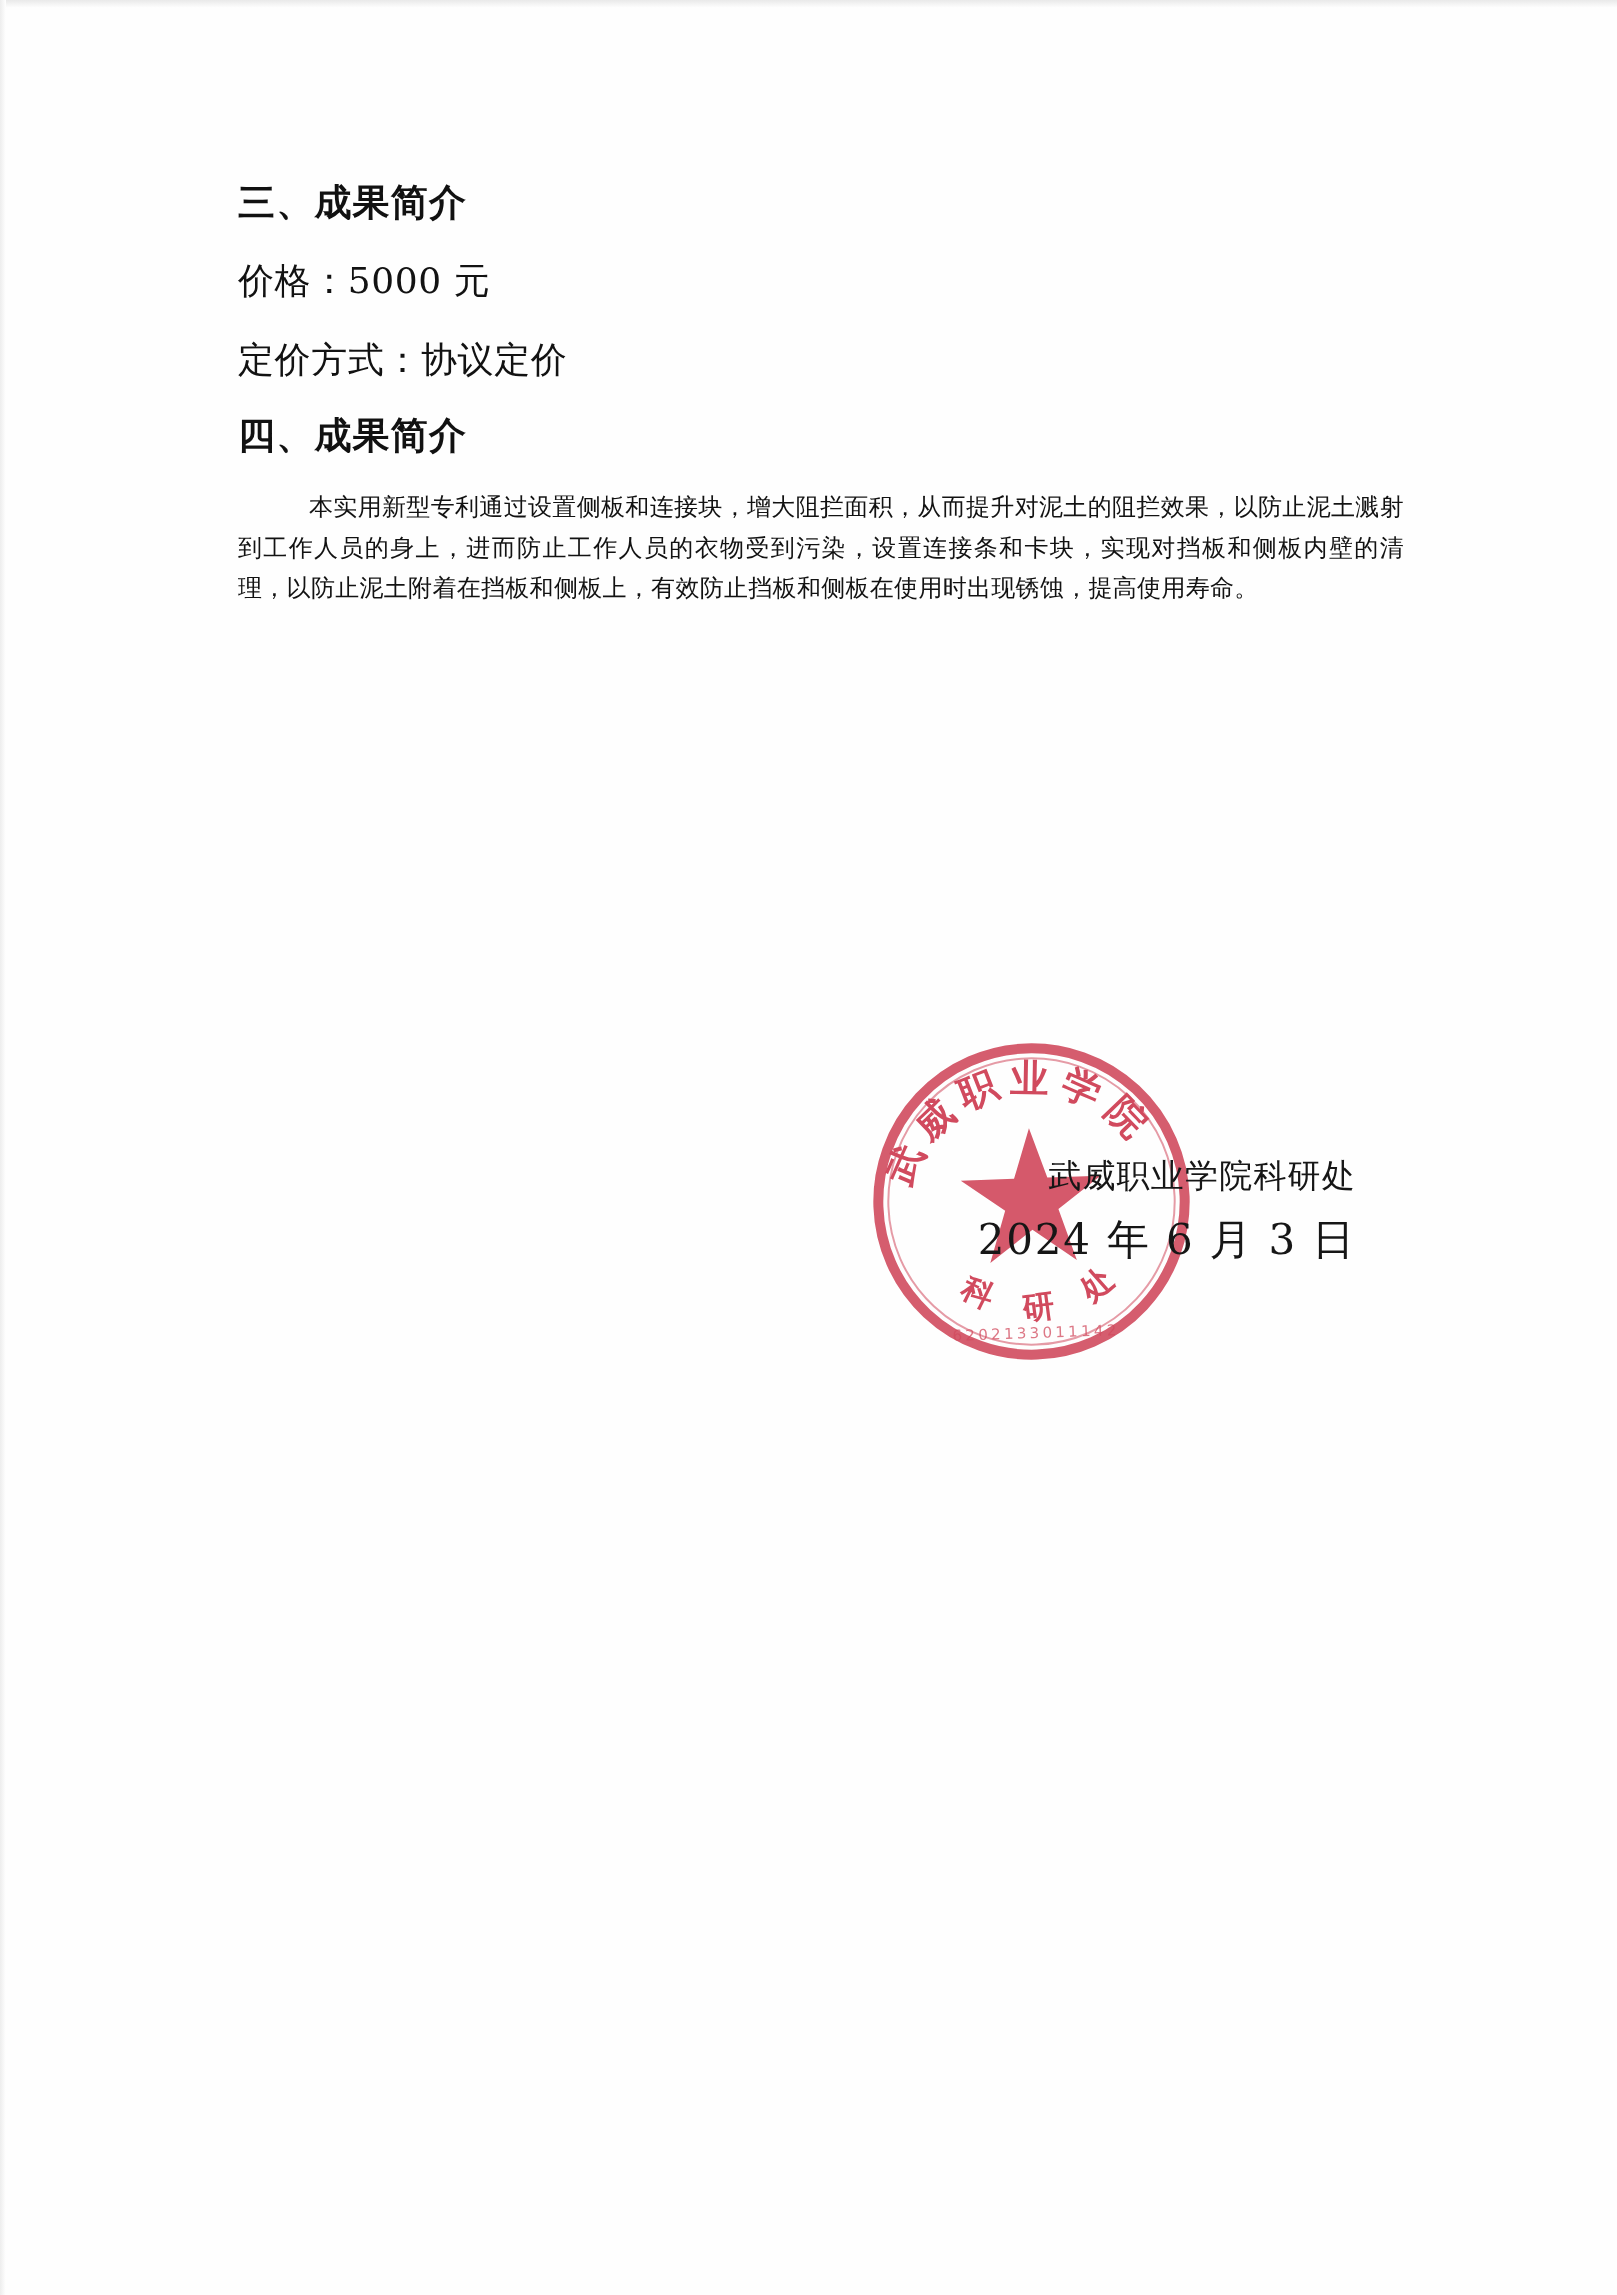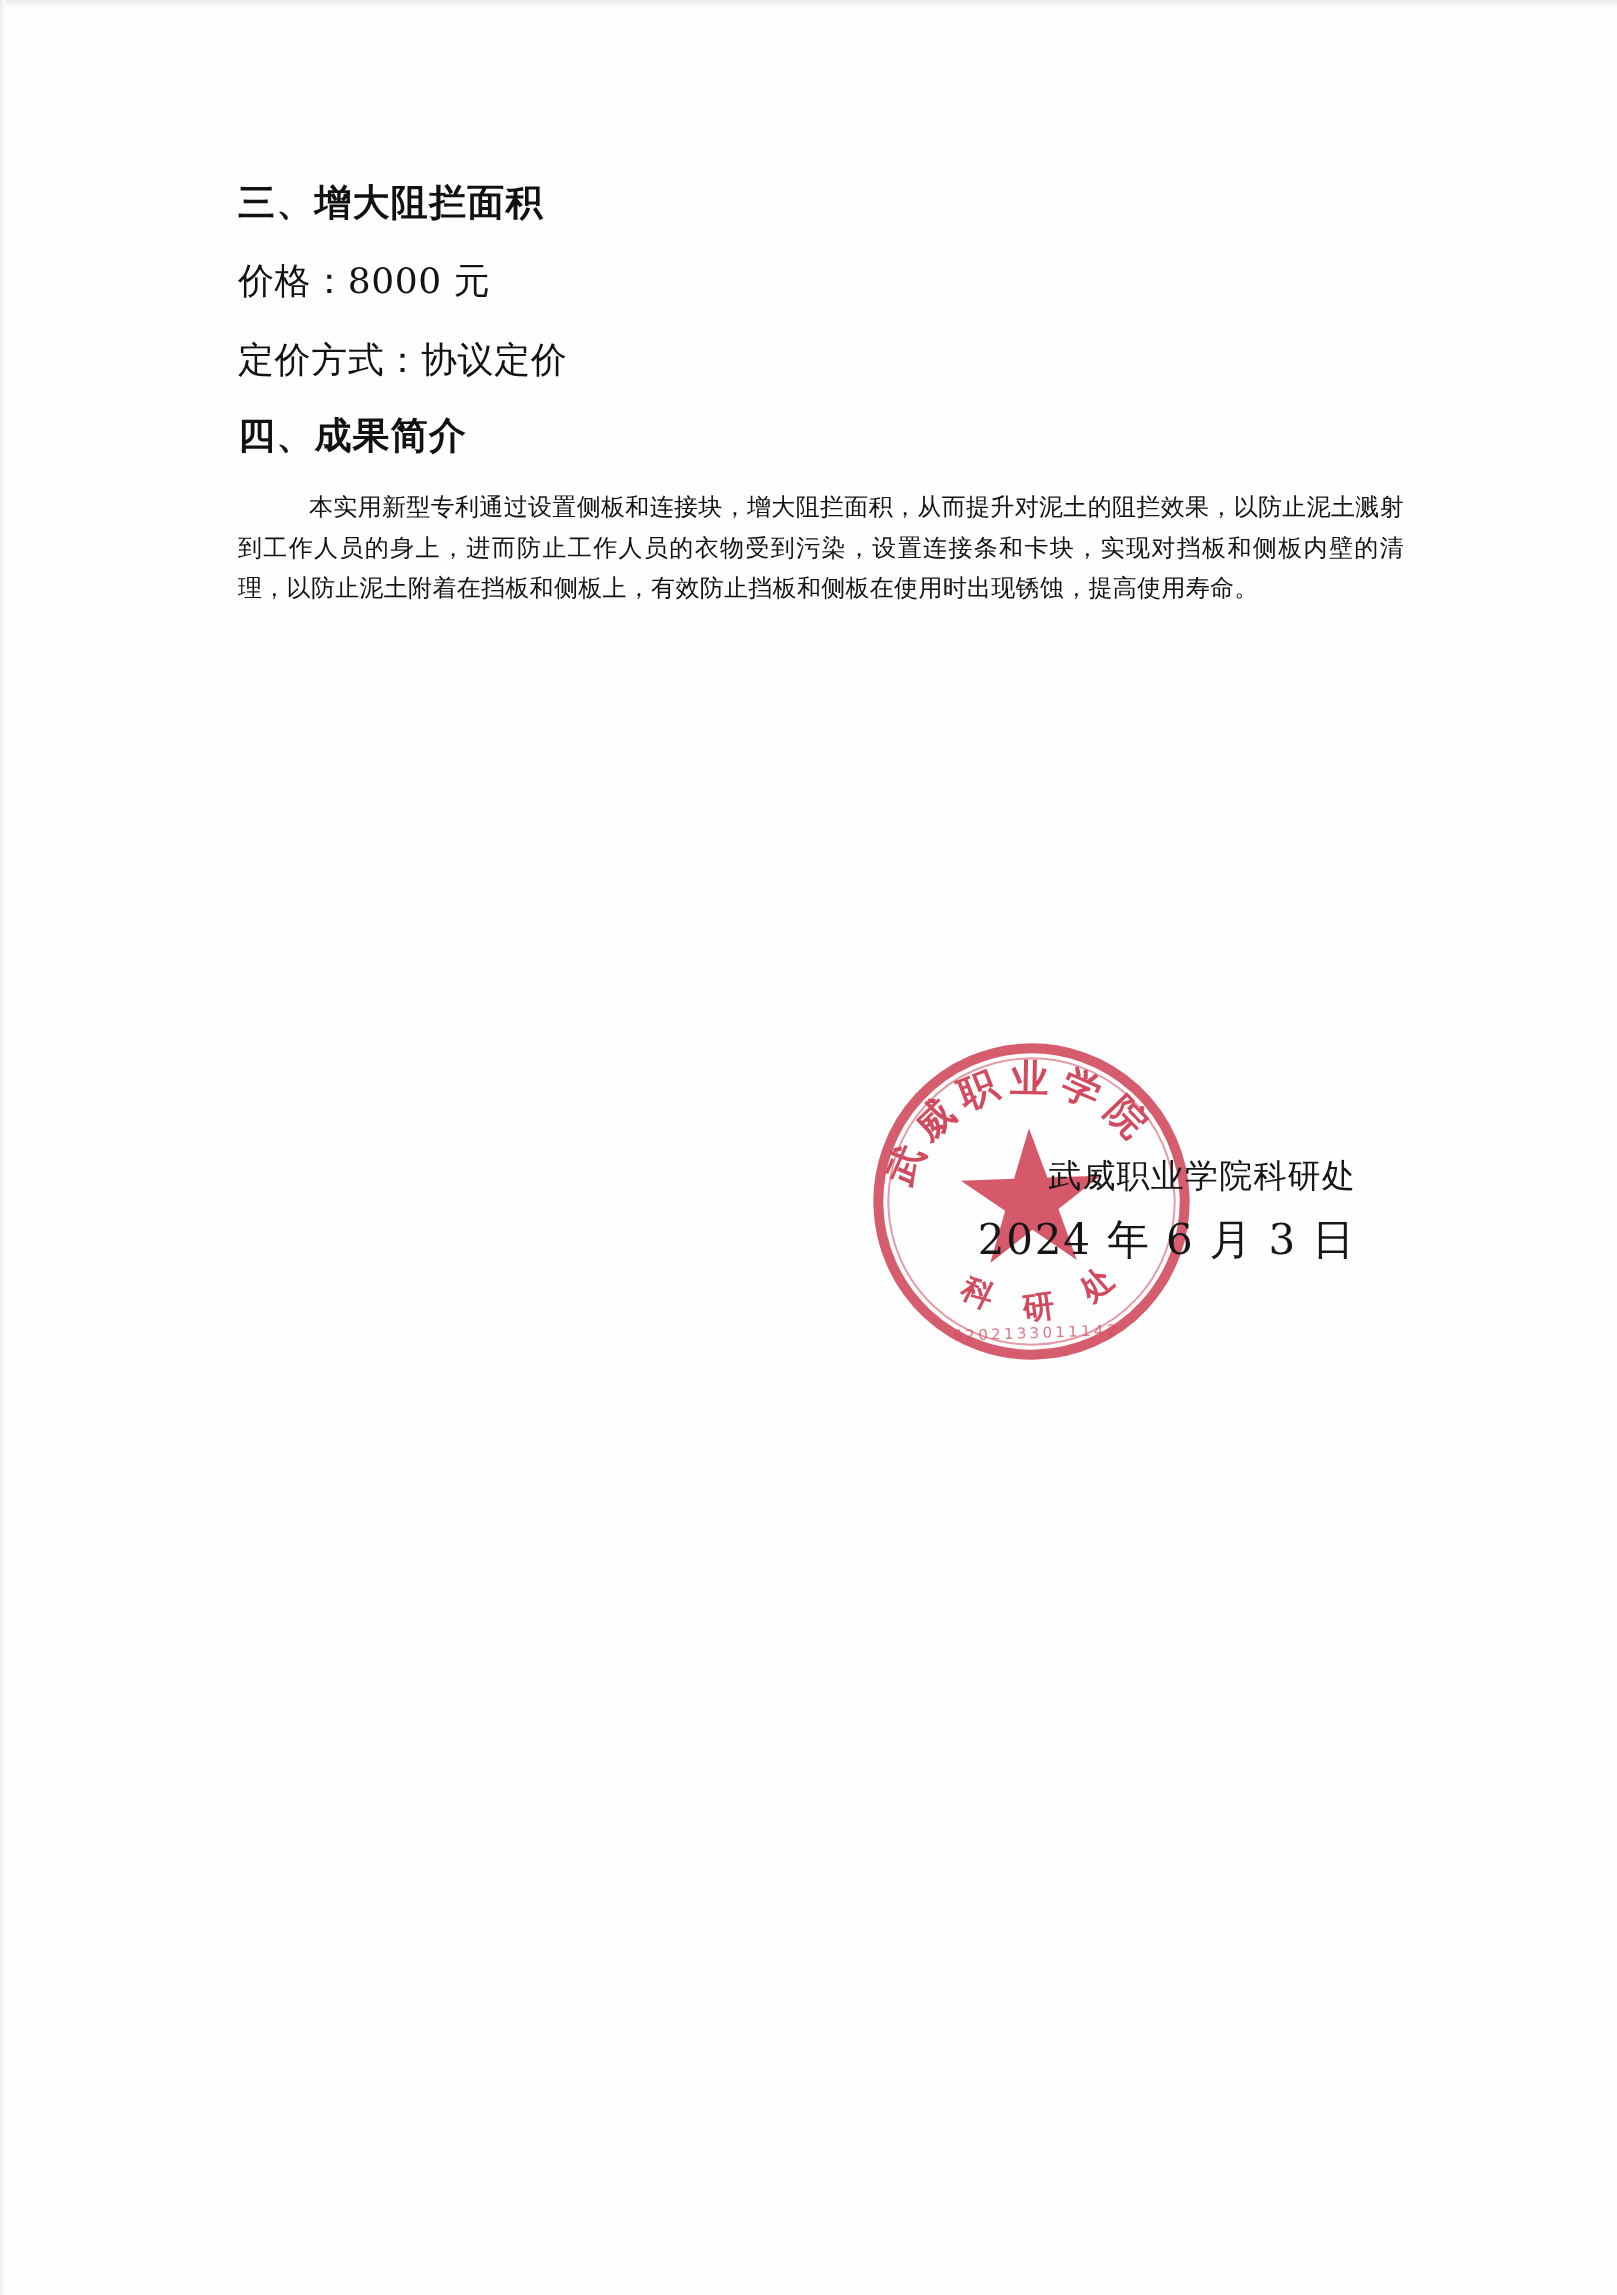--- a/index.html
+++ b/index.html
@@ -113,23 +113,23 @@
 </style>
 </head>
 <body>
 
 <div class="page">
   <div class="scan-edge-top"></div>
   <div class="scan-edge-left"></div>
 
   <div class="content">
 
-    <h2 class="heading">三、增大阻拦面积</h2>
+    <h2 class="heading">三、成果简介</h2>
 
-    <p class="line">价格：8000 元</p>
+    <p class="line">价格：5000 元</p>
 
     <p class="line">定价方式：协议定价</p>
 
     <h2 class="heading second">四、成果简介</h2>
 
     <p class="para">本实用新型专利通过设置侧板和连接块，增大阻拦面积，从而提升对泥土的阻拦效果，以防止泥土溅射到工作人员的身上，进而防止工作人员的衣物受到污染，设置连接条和卡块，实现对挡板和侧板内壁的清理，以防止泥土附着在挡板和侧板上，有效防止挡板和侧板在使用时出现锈蚀，提高使用寿命。</p>
   </div>
 
   <div class="seal">
     <svg viewBox="0 0 200 200" xmlns="http://www.w3.org/2000/svg">

